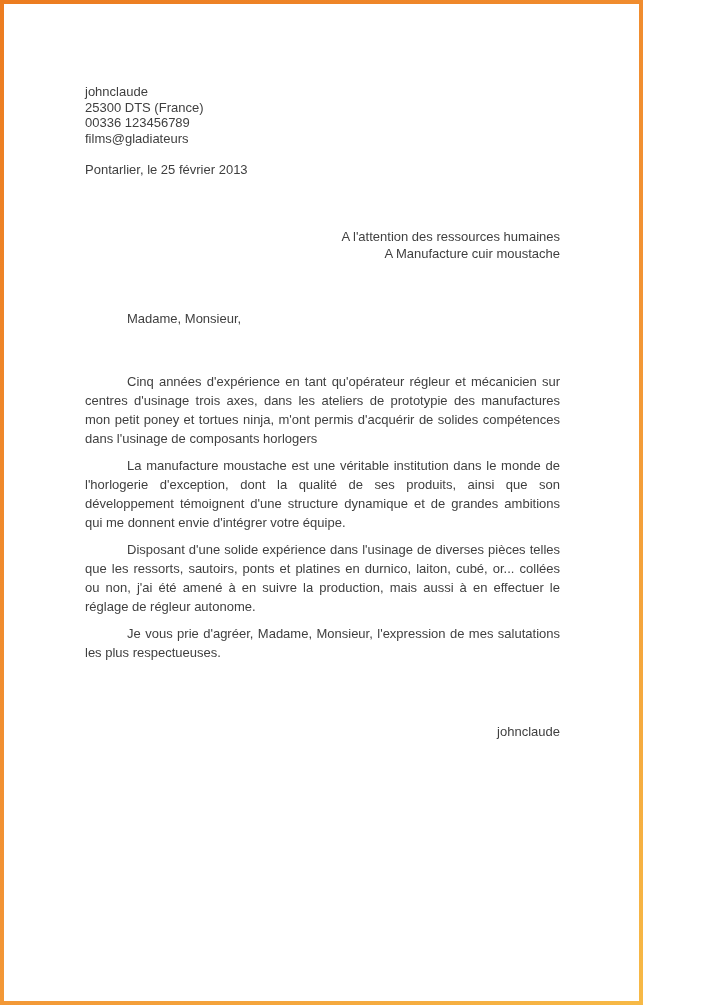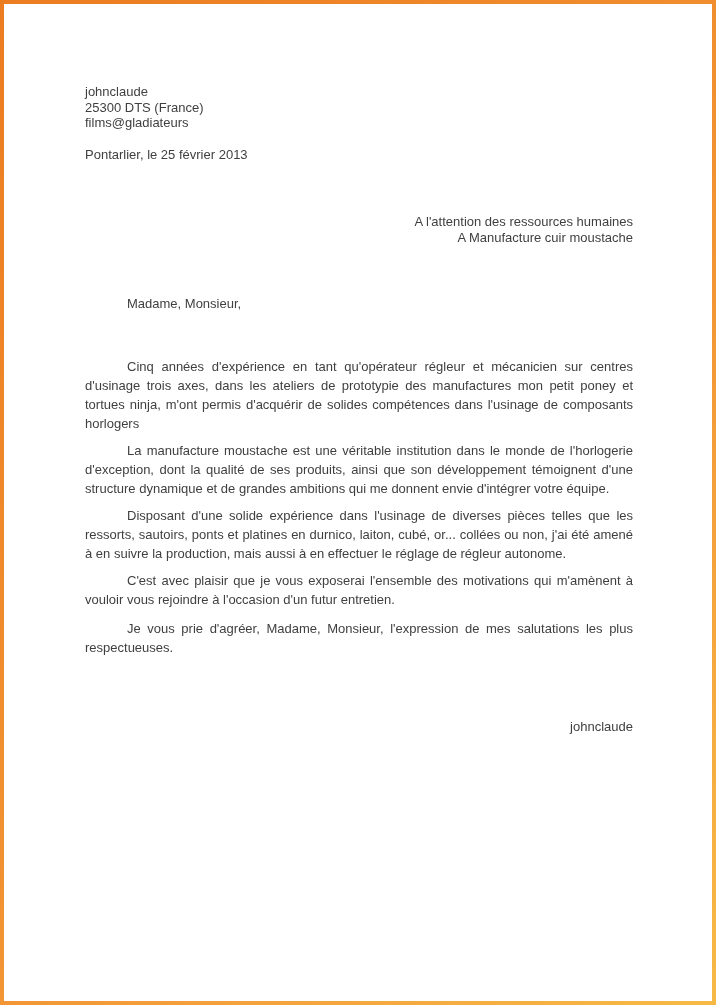--- a/index.html
+++ b/index.html
@@ -1,21 +1,21 @@
 <!DOCTYPE html>
 <html><head>
 <meta charset="utf-8">
 <style>
   html, body {
     margin: 0;
     padding: 0;
     background: #ffffff;
   }
   .page {
-    width: 716px;
+    width: 643px;
     height: 1005px;
     box-sizing: border-box;
     background: #ffffff;
     border: 4px solid #ef8227;
     border-image: linear-gradient(135deg, #ec7c20 0%, #f29334 55%, #f7b946 100%) 1;
     font-family: "Liberation Sans", sans-serif;
     color: #3f3f3f;
     position: relative;
     overflow: hidden;
   }
@@ -71,37 +71,37 @@
 </style>
 </head>
 <body>
 
 <div class="page">
   <div class="content">
 
     <div class="sender-block">
       <div class="sender-line">johnclaude</div>
       <div class="sender-line">25300 DTS (France)</div>
+      <div class="sender-line">00336 123456789</div>
       <div class="sender-line">films@gladiateurs</div>
     </div>
 
     <div class="date-line">Pontarlier, le 25 février 2013</div>
 
 
     <div class="recipient-block">
       <div>A l'attention des ressources humaines</div>
       <div>A Manufacture cuir moustache</div>
     </div>
 
     <div class="salutation">Madame, Monsieur,</div>
 
     <div class="body-paragraphs">
       <p>Cinq années d'expérience en tant qu'opérateur régleur et mécanicien sur centres d'usinage trois axes, dans les ateliers de prototypie des manufactures mon petit poney et tortues ninja, m'ont permis d'acquérir de solides compétences dans l'usinage de composants horlogers</p>
       <p>La manufacture moustache est une véritable institution dans le monde de l'horlogerie d'exception, dont la qualité de ses produits, ainsi que son développement témoignent d'une structure dynamique et de grandes ambitions qui me donnent envie d'intégrer votre équipe.</p>
       <p>Disposant d'une solide expérience dans l'usinage de diverses pièces telles que les ressorts, sautoirs, ponts et platines en durnico, laiton, cubé, or... collées ou non, j'ai été amené à en suivre la production, mais aussi à en effectuer le réglage de régleur autonome.</p>
-      <p class="gap-lg">C'est avec plaisir que je vous exposerai l'ensemble des motivations qui m'amènent à vouloir vous rejoindre à l'occasion d'un futur entretien.</p>
       <p>Je vous prie d'agréer, Madame, Monsieur, l'expression de mes salutations les plus respectueuses.</p>
     </div>
 
     <div class="signature">johnclaude</div>
 
   </div>
 </div>
 
 </body></html>

